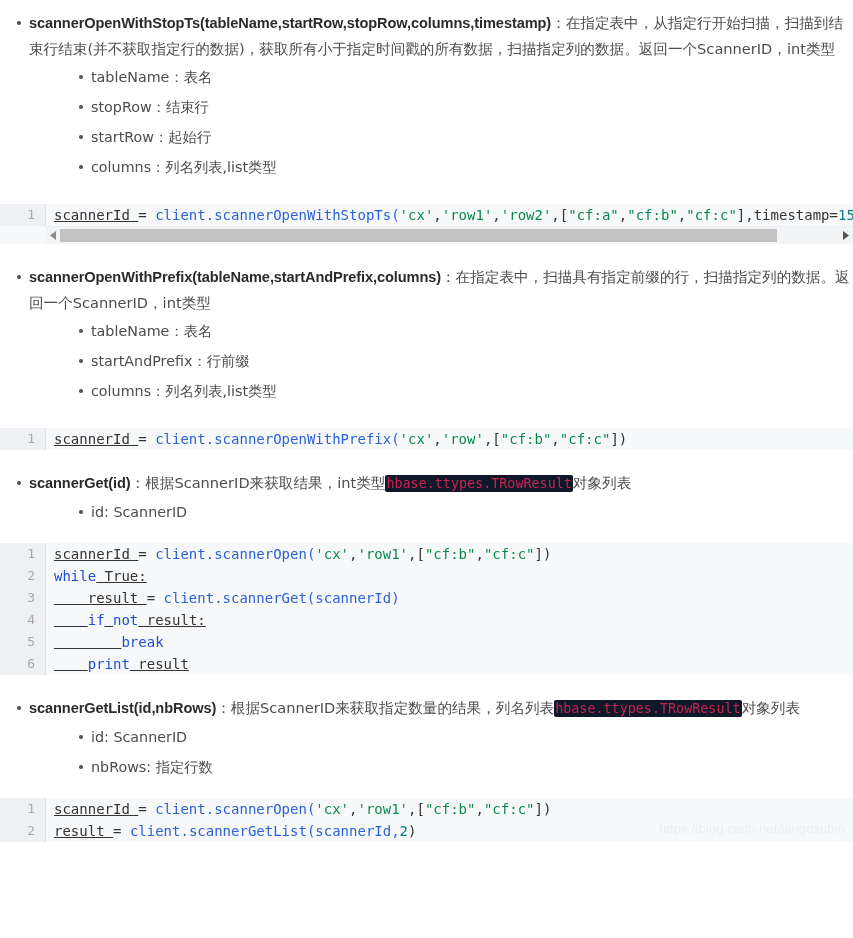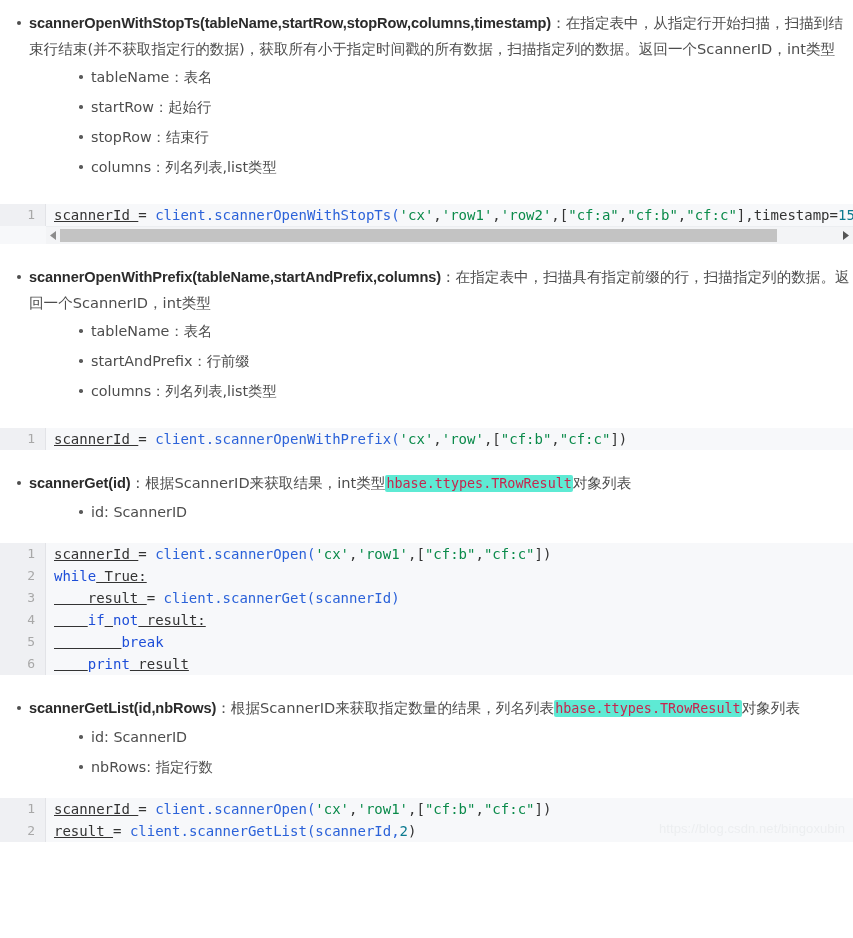--- a/index.html
+++ b/index.html
@@ -75,21 +75,21 @@
     width: 3.5px;
     height: 3.5px;
     background: #5a5a5a;
     border-radius: 50%;
   }
 
   
   .icode {
     font-family: "DejaVu Sans Mono", "Liberation Mono", monospace;
     color: #c7254e;
-    background: #5eead4;
+    background: #0f172a;
     font-size: 13.4px;
     padding: 1px 1px;
     border-radius: 2px;
     white-space: nowrap;
   }
 
   
   .codeblock {
     position: relative;
     background: #f7f8fa;
@@ -189,22 +189,22 @@
 <div class="page">
 
   <div class="spacer-top"></div>
 
   <ul class="lvl1">
     <li class="item1">
       <span class="bullet"></span>
       <span class="desc-head"><span class="fn-name">scannerOpenWithStopTs(tableName,startRow,stopRow,columns,timestamp)</span><span class="cn">：</span><span class="cn">在指定表中，从指定行开始扫描，扫描到结束行结束(并不获取指定行的数据)，获取所有小于指定时间戳的所有数据，扫描指定列的数据。返回一个ScannerID，int类型</span></span>
       <ul class="lvl2">
         <li class="item2"><span class="bullet"></span><span class="cn">tableName：表名</span></li>
+        <li class="item2"><span class="bullet"></span><span class="cn">stopRow：结束行</span></li>
         <li class="item2"><span class="bullet"></span><span class="cn">startRow：起始行</span></li>
-        <li class="item2"><span class="bullet"></span><span class="cn">stopRow：结束行</span></li>
         <li class="item2"><span class="bullet"></span><span class="cn">columns：列名列表,list类型</span></li>
       </ul>
     </li>
   </ul>
 
   <div class="gap-a"></div>
 
   <div class="codeblock">
     <div class="cb-inner">
       <div class="gutter">

